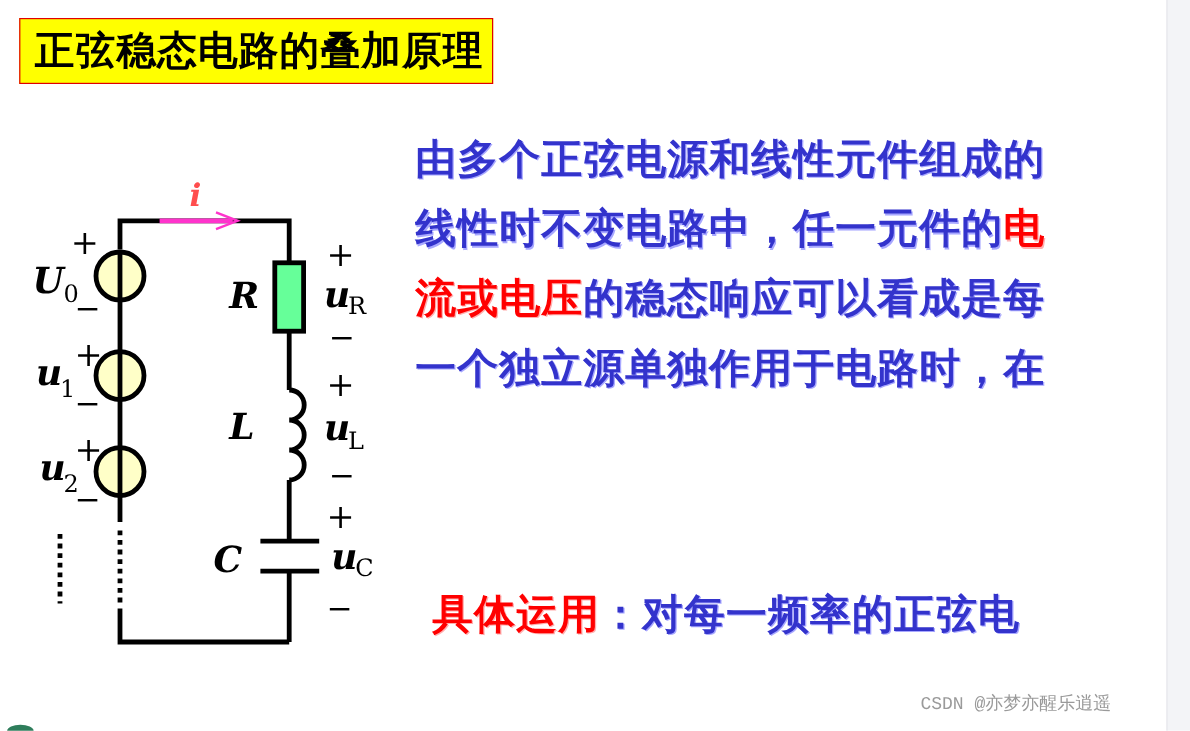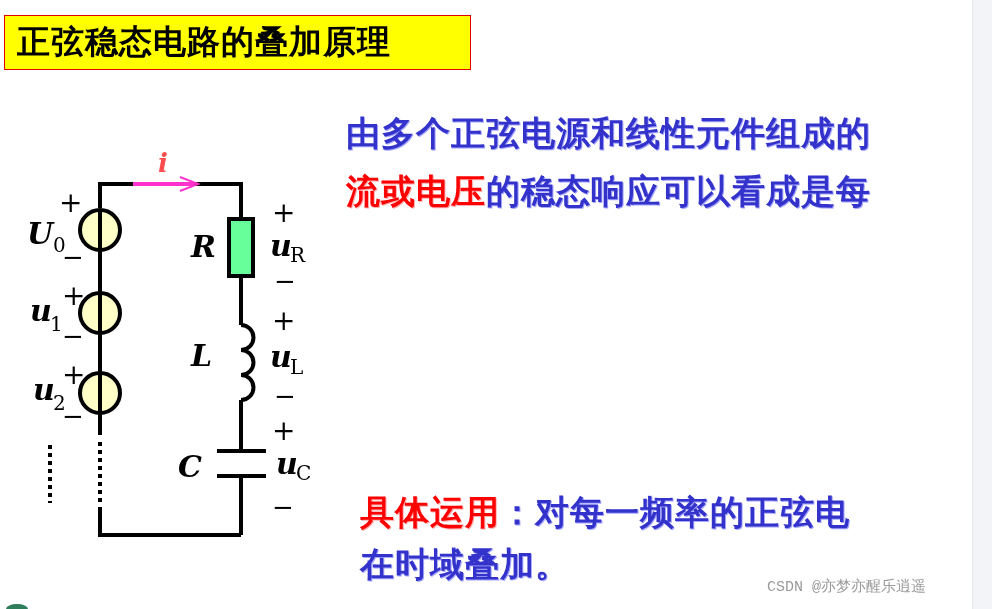--- a/index.html
+++ b/index.html
@@ -1,18 +1,18 @@
 <!DOCTYPE html>
 <html><head>
 <meta charset="utf-8">
 <style>
   html, body { margin:0; padding:0; }
   body { width:992px; height:609px; position:relative; overflow:hidden; background:#ffffff; font-family:"DejaVu Serif", serif; }
   .scroll-strip { position:absolute; left:972px; top:0; width:20px; height:609px; background:#f3f4f7; border-left:1px solid #e6e7eb; }
-  .title-box { position:absolute; left:4px; top:15px; width:467px; height:55px; background:#ffff00; border:1.5px solid #e00000; box-sizing:border-box; }
+  .title-box { position:absolute; left:16px; top:15px; width:395px; height:55px; background:#ffff00; border:1.5px solid #e00000; box-sizing:border-box; }
   .title-text { position:absolute; left:12px; top:4px; font-family:"DejaVu Sans", sans-serif; font-size:33px; font-weight:bold; color:#000; white-space:nowrap; letter-spacing:1px; }
   svg.circuit { position:absolute; left:0; top:0; }
   .para { position:absolute; font-weight:bold; color:#3333cc; font-size:34px; line-height:58px; white-space:nowrap; letter-spacing:1px; text-shadow:1px 1px 0 #a8a8ff; }
   .red { color:#ff0000; text-shadow:1px 1px 0 #ffb0b0; }
   .p1 { left:346px; top:104px; }
   .p2 { left:360px; top:450px; line-height:52px;margin-top:36px; }
   .watermark { position:absolute; left:767px; top:577px; font-family:Liberation Mono, monospace; font-size:15px; color:#9a9a9a; white-space:nowrap; }
   .green-blob { position:absolute; left:6px; top:604px; width:22px; height:10px; border-radius:50%; background:#2e7d5b; }
 </style>
 </head>
@@ -105,22 +105,23 @@
 
     <text x="272" y="440" font-size="28">+</text>
     <text x="276" y="474" font-size="30" font-weight="bold" font-style="italic">u</text>
     <text x="296" y="480" font-size="20">C</text>
     <text x="272" y="516" font-size="26">−</text>
   </g>
 </svg>
 
 <div class="para p1">
   <div>由多个正弦电源和线性元件组成的</div>
+  <div><span>线性时不变电路中，任一元件的</span><span class="red">电</span></div>
   <div><span class="red">流或电压</span><span>的稳态响应可以看成是每</span></div>
+  <div>一个独立源单独作用于电路时，在</div>
 </div>
 
 <div class="para p2">
   <div><span class="red">具体运用</span><span>：对每一频率的正弦电</span></div>
-  <div>在时域叠加。</div>
 </div>
 
 <div class="watermark">CSDN @亦梦亦醒乐逍遥</div>
 <div class="green-blob"></div>
 
 </body></html>

